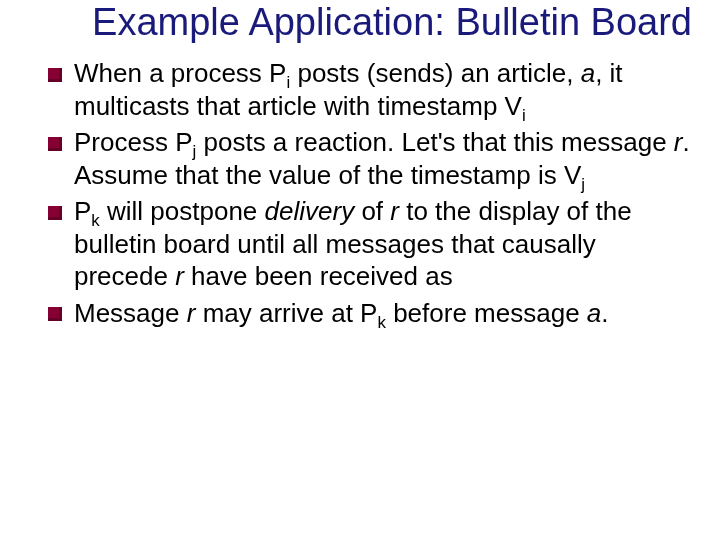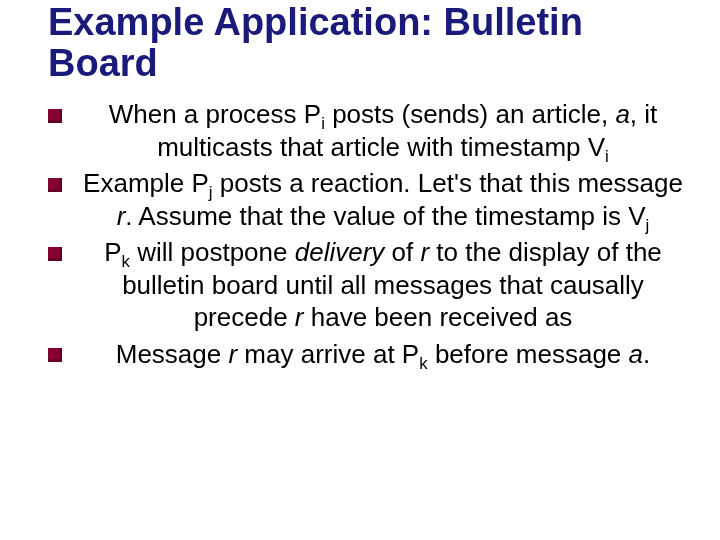--- a/index.html
+++ b/index.html
@@ -15,36 +15,35 @@
   .slide {
     box-sizing: border-box;
     width: 720px;
     height: 540px;
     padding: 0 28px 10px 48px;
   }
   .title {
     color: #1a1a7a;
     font-size: 38px;
     line-height: 1.08;
-    text-align: left;
+    text-align: right;
     margin: 2px 0 14px 0;
-    font-weight: 700;
+    font-weight: 400;
   }
   ul.points {
     list-style: none;
     margin: 0;
     padding: 0;
   }
   ul.points > li {
     position: relative;
     padding-left: 26px;
     font-size: 26px;
     line-height: 1.25;
     margin: 0 0 4px 0;
-    text-align: center;
   }
   ul.points > li::before {
     content: "";
     position: absolute;
     left: 0;
     top: 0.42em;
     width: 14px;
     height: 14px;
     background: #870033;
     box-shadow: inset -3px -3px 0 rgba(0,0,0,0.25);
@@ -57,21 +56,21 @@
 
 <div class="slide">
   <h1 class="title">Example Application: Bulletin Board</h1>
   <ul class="points">
 
     <li>
       <span>When a process P</span><span class="sub">i</span><span> posts (sends) an article, </span><span class="ital">a</span><span>, it multicasts that article with timestamp V</span><span class="sub">i</span>
     </li>
 
     <li>
-      <span>Example P</span><span class="sub">j</span><span> posts a reaction. Let's that this message </span><span class="ital">r</span><span>. Assume that the value of the timestamp is V</span><span class="sub">j</span>
+      <span>Process P</span><span class="sub">j</span><span> posts a reaction. Let's that this message </span><span class="ital">r</span><span>. Assume that the value of the timestamp is V</span><span class="sub">j</span>
     </li>
 
 
     <li>
       <span>P</span><span class="sub">k</span><span> will postpone </span><span class="ital">delivery</span><span> of </span><span class="ital">r</span><span> to the display of the bulletin board until all messages that causally precede </span><span class="ital">r</span><span> have been received as</span>
     </li>
 
     <li>
       <span>Message </span><span class="ital">r</span><span> may arrive at P</span><span class="sub">k</span><span> before message </span><span class="ital">a</span><span>.</span>
     </li>

